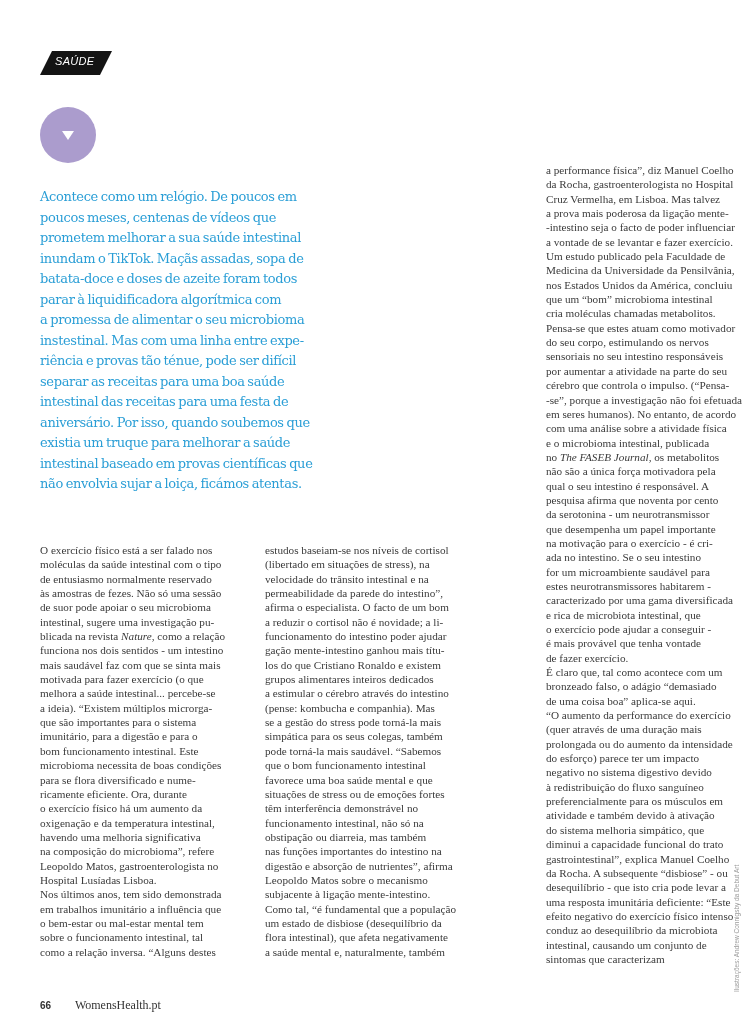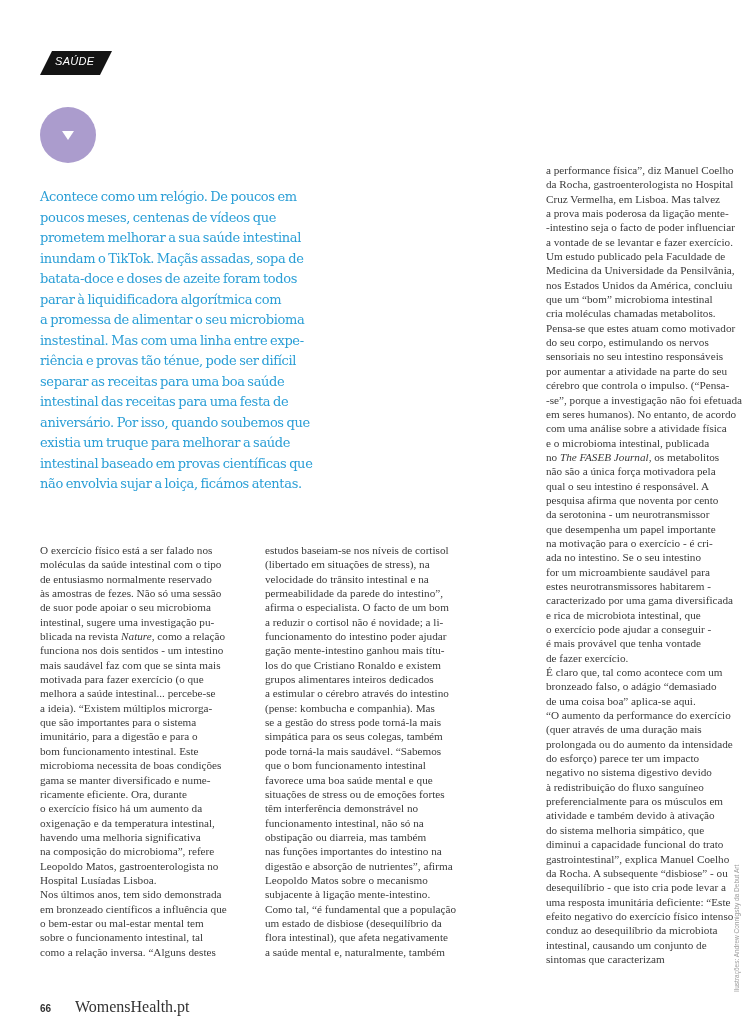--- a/index.html
+++ b/index.html
@@ -49,21 +49,21 @@
 
   .credit {
     position: absolute; left: 733px; top: 980px;
     transform: rotate(-90deg); transform-origin: 0 0;
     font-family: "Liberation Sans", sans-serif; font-size: 6.5px; color: #9a9a9a;
     white-space: nowrap;
   }
 
   .footer { position: absolute; left: 40px; top: 986px; font-size: 11px; color: #333; }
   .footer .num { font-family: "Liberation Sans", sans-serif; font-weight: bold; font-size: 10px; margin-right: 21px; }
-  .footer .site { font-family: "Liberation Serif", serif; font-size: 16px; }
+  .footer .site { font-family: "Liberation Serif", serif; font-size: 12px; }
 </style>
 </head>
 <body>
 
 <div class="page">
 
   <div class="section-tag">
     <div class="bg"></div>
     <span class="label">SAÚDE</span>
   </div>
@@ -100,30 +100,30 @@
       <span>blicada na revista <em>Nature</em>, como a relação</span>
       <span>funciona nos dois sentidos - um intestino</span>
       <span>mais saudável faz com que se sinta mais</span>
       <span>motivada para fazer exercício (o que</span>
       <span>melhora a saúde intestinal... percebe-se</span>
       <span>a ideia). “Existem múltiplos microrga-</span>
       <span>que são importantes para o sistema</span>
       <span>imunitário, para a digestão e para o</span>
       <span>bom funcionamento intestinal. Este</span>
       <span>microbioma necessita de boas condições</span>
-      <span>gama se manter diversificado e nume-</span>
+      <span>para se flora diversificado e nume-</span>
       <span>ricamente eficiente. Ora, durante</span>
       <span>o exercício físico há um aumento da</span>
       <span>oxigenação e da temperatura intestinal,</span>
       <span>havendo uma melhoria significativa</span>
       <span>na composição do microbioma”, refere</span>
       <span>Leopoldo Matos, gastroenterologista no</span>
       <span>Hospital Lusíadas Lisboa.</span>
       <span>Nos últimos anos, tem sido demonstrada</span>
-      <span>em bronzeado científicos a influência que</span>
+      <span>em trabalhos imunitário a influência que</span>
       <span>o bem-estar ou mal-estar mental tem</span>
       <span>sobre o funcionamento intestinal, tal</span>
       <span>como a relação inversa. “Alguns destes</span>
     </div>
   <div class="col col2" id="col2">
       <span>estudos baseiam-se nos níveis de cortisol</span>
       <span>(libertado em situações de stress), na</span>
       <span>velocidade do trânsito intestinal e na</span>
       <span>permeabilidade da parede do intestino”,</span>
       <span>afirma o especialista. O facto de um bom</span>

